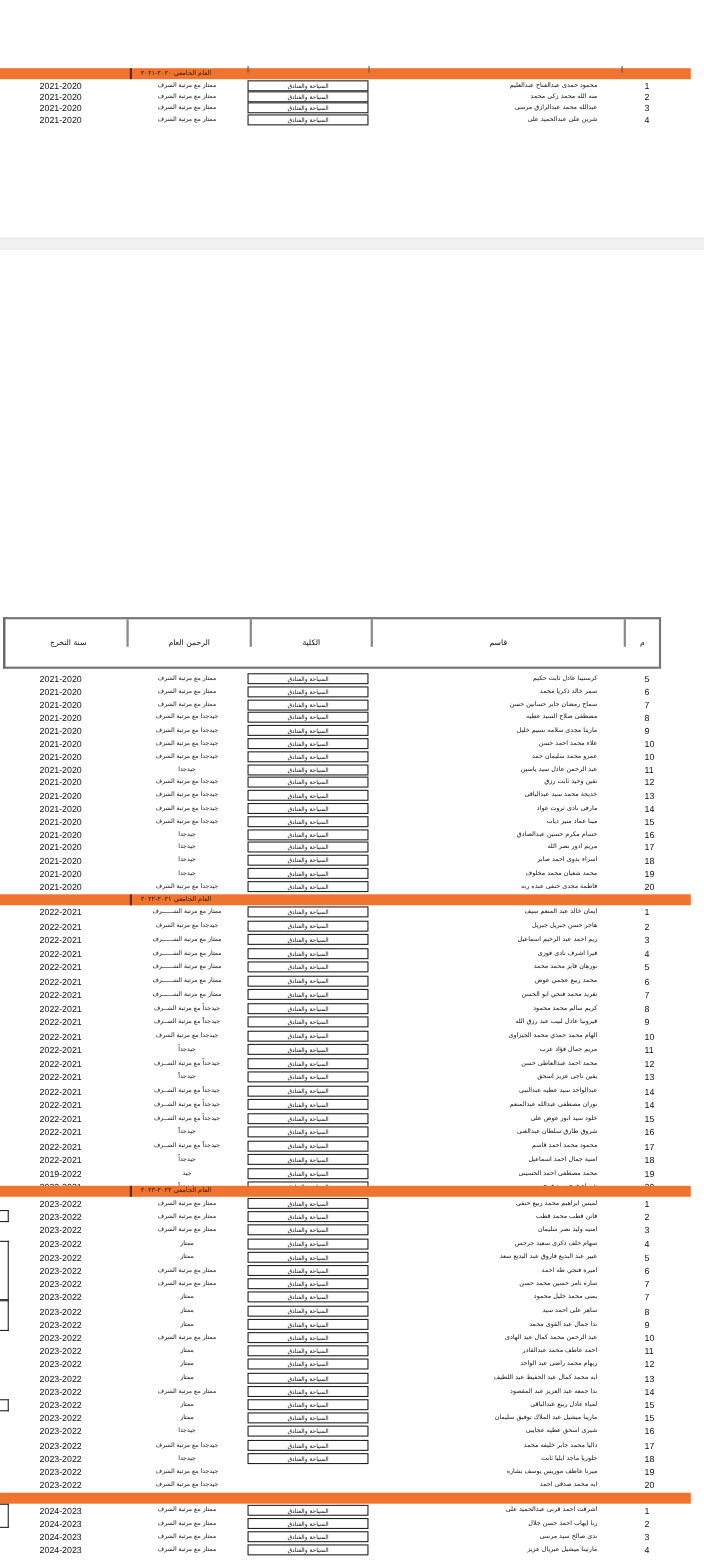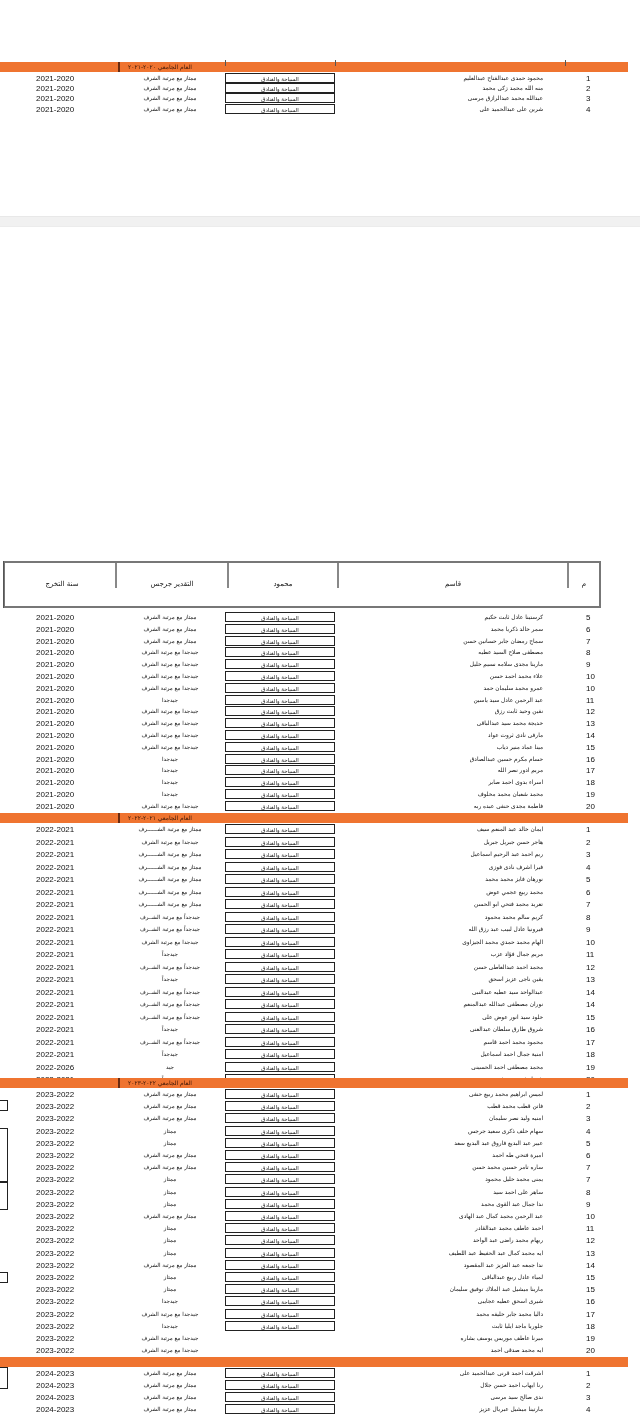--- a/index.html
+++ b/index.html
@@ -61,22 +61,22 @@
     </div>
 </div>
 
 <div class="sep"></div>
 
 <div class="page" style="top:228px;height:1194px;">
 </div>
 
 <div class="hdr">
   <div class="cell" style="left:4px;width:108px;">سنة التخرج</div>
-  <div class="cell" style="left:112px;width:112px;">التقدير جرجس</div>
-  <div class="cell" style="left:224px;width:110px;">محمود</div>
+  <div class="cell" style="left:112px;width:112px;">الرحمن العام</div>
+  <div class="cell" style="left:224px;width:110px;">الكلية</div>
   <div class="cell" style="left:334px;width:230px;">قاسم</div>
   <div class="cell" style="left:564px;width:30px;border-right:none;">م</div>
 </div>
 <div style="position:absolute;left:0;top:561px;width:3px;height:47px;border-right:1px solid #555;"></div>
 
 <div id="rows2020">
     <div class="row" style="top: 612px;">
       <span class="yr">2021-2020</span>
       <span class="gr">ممتاز مع مرتبة الشرف</span>
       <span class="nm">كرستينا عادل ثابت حكيم</span>
@@ -328,21 +328,21 @@
       <span class="fac">السياحة والفنادق</span>
     </div>
     <div class="row" style="top: 1049px;">
       <span class="yr">2022-2021</span>
       <span class="gr">جيدجداً</span>
       <span class="nm">امنية جمال احمد اسماعيل</span>
       <span class="num">18</span>
       <span class="fac">السياحة والفنادق</span>
     </div>
     <div class="row" style="top: 1061.5px;">
-      <span class="yr">2022-2026</span>
+      <span class="yr">2019-2022</span>
       <span class="gr">جيد</span>
       <span class="nm">محمد مصطفى احمد الحسينى</span>
       <span class="num">19</span>
       <span class="fac">السياحة والفنادق</span>
     </div>
     <div class="row" style="top: 1074px;">
       <span class="yr">2022-2021</span>
       <span class="gr">جيدجداً</span>
       <span class="nm">شيماء فرج سيد فرج</span>
       <span class="num">20</span>

